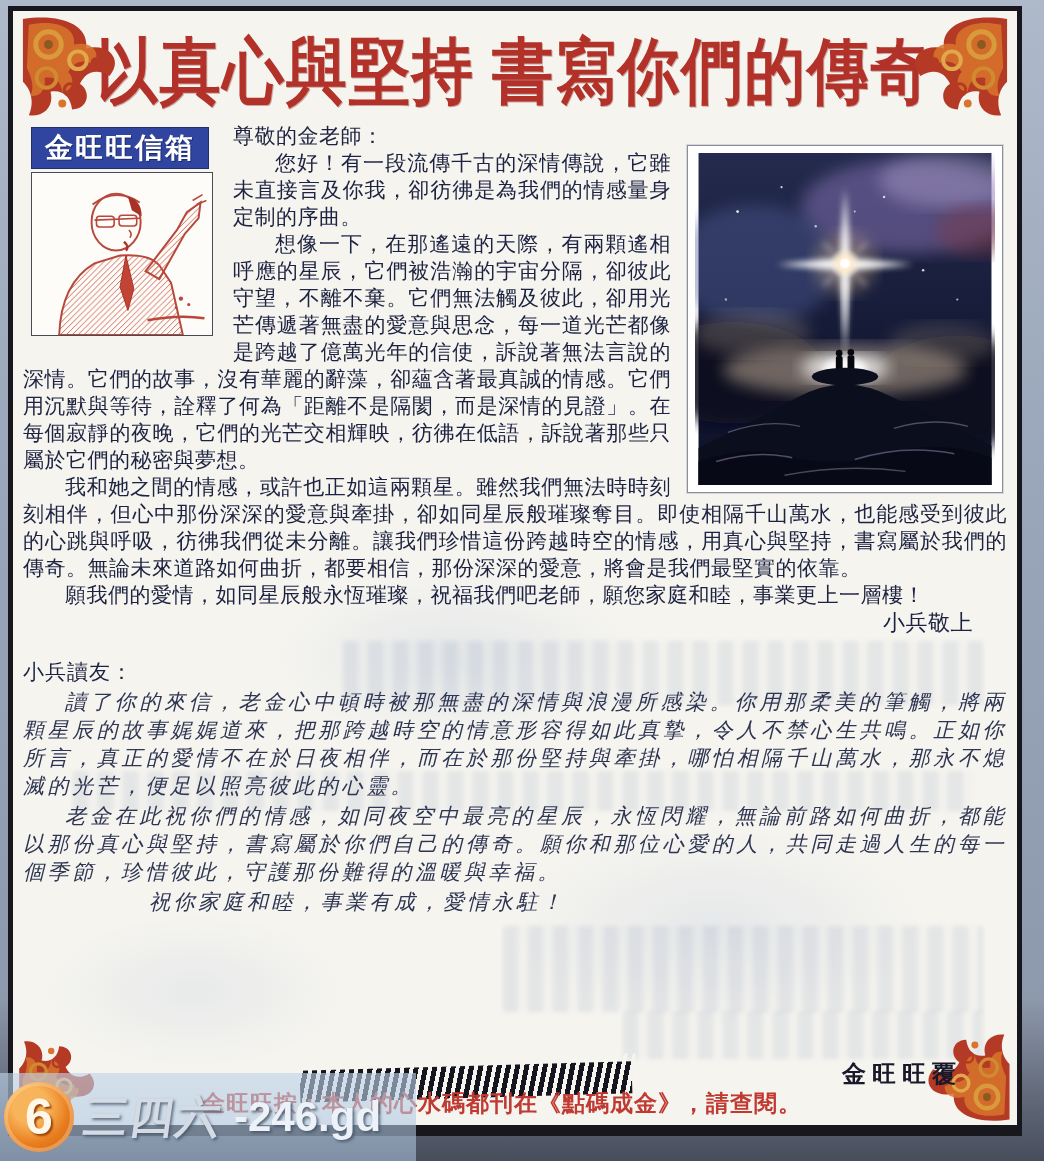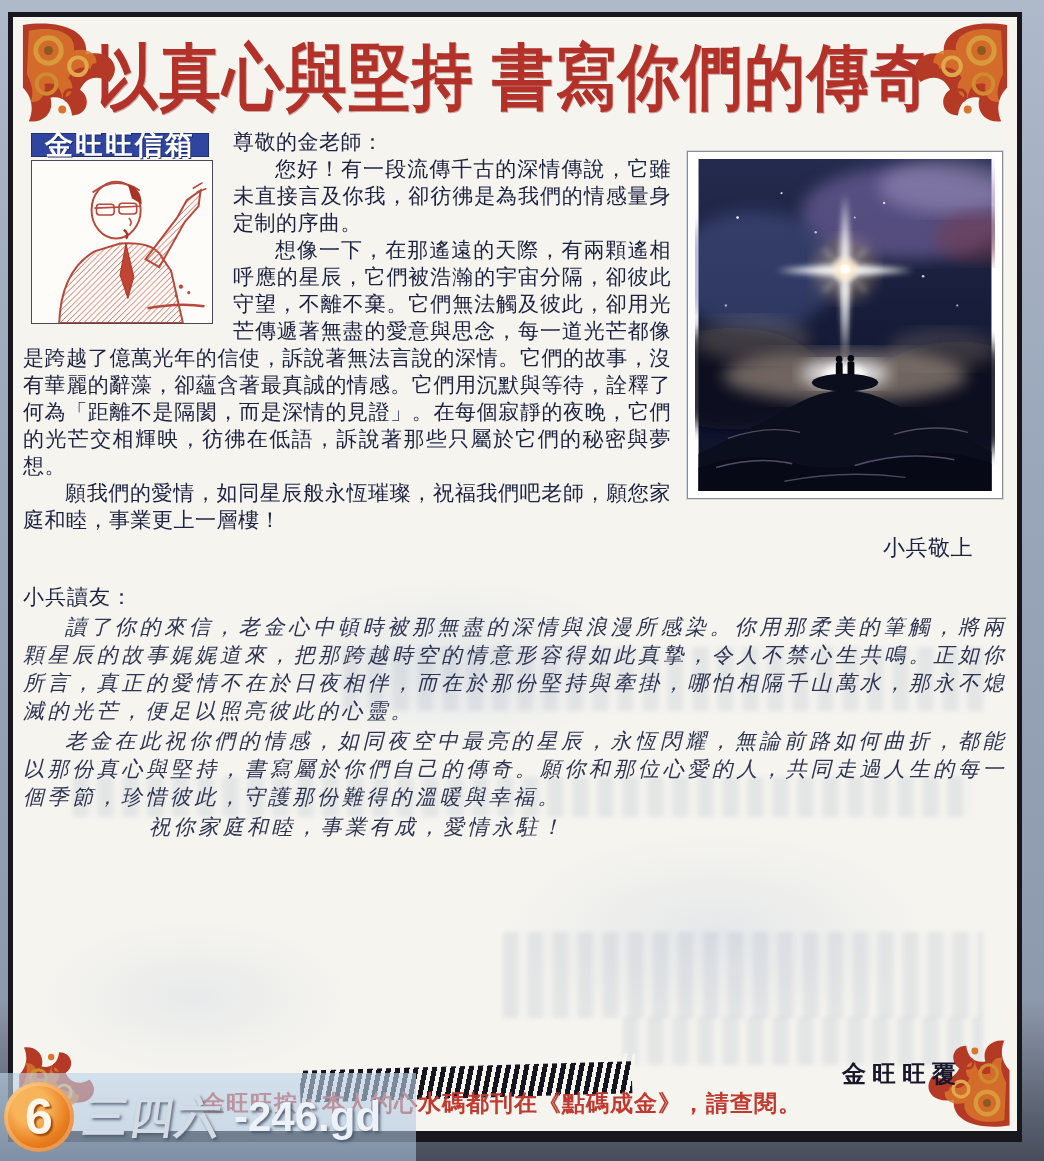--- a/index.html
+++ b/index.html
@@ -5,21 +5,21 @@
   * { margin:0; padding:0; box-sizing:border-box; }
   html,body { width:1044px; height:1161px; overflow:hidden; }
   body {
     font-family:"Liberation Serif","DejaVu Serif",serif;
     background:linear-gradient(180deg,#aeb9ca 0%,#9aa7ba 40%,#8d99ac 86%,#5a6170 96%,#474d5b 100%);
     position:relative;
   }
 
   
   .frame {
-    position:absolute; left:8px; top:12px; width:1014px; height:1130px;
+    position:absolute; left:8px; top:6px; width:1014px; height:1130px;
     border:5px solid #17171d; border-bottom-width:11px;
     background:
       radial-gradient(260px 120px at 44% 58%, rgba(150,170,205,.18), transparent 70%),
       radial-gradient(300px 140px at 70% 82%, rgba(150,170,205,.16), transparent 70%),
       radial-gradient(220px 110px at 18% 88%, rgba(150,170,205,.14), transparent 70%),
       #f5f4ef;
   }
   .inner { position:absolute; inset:0; overflow:hidden; }
 
   
@@ -41,21 +41,21 @@
     letter-spacing:2px; white-space:nowrap;
     transform:scale(.97,1.14); transform-origin:center top;
     text-shadow:1px 1px 0 rgba(120,20,15,.35);
   }
 
   
   .article { position:relative; padding:0 10px 0 10px; z-index:3; }
 
   .sidebar { float:left; width:186px; margin:4px 16px 6px 8px; }
   .badge {
-    width:178px; height:24px; background:#30459f; color:#fff;
+    width:178px; height:42px; background:#30459f; color:#fff;
     font-family:"Liberation Sans","DejaVu Sans",sans-serif;
     font-weight:bold; font-size:28px; letter-spacing:2px;
     display:flex; align-items:center; justify-content:center;
     text-shadow:1px 1px 0 #1a2a6a; border:1px solid #202f70;
   }
   .sketch-box { width:182px; height:164px; border:1px solid #4a4a55; background:#fdfcf8; margin-top:3px; }
   .sketch-box svg { width:100%; height:100%; display:block; }
 
   .photo {
     float:right; width:316px; height:348px; margin:22px 4px 8px 16px;
@@ -277,20 +277,21 @@
           <path d="M88,330 Q150,318 212,326" stroke="#c8b8d8" stroke-width="1.4" fill="none" opacity=".35"></path>
           <path d="M30,286 Q70,272 104,280" stroke="#b8a8c8" stroke-width="1.4" fill="none" opacity=".4"></path>
           <path d="M200,282 Q240,270 276,280" stroke="#b8a8c8" stroke-width="1.4" fill="none" opacity=".4"></path>
         </svg>
       </div>
 
       <div class="letter">
         <p class="salutation">尊敬的金老師：</p>
         <p>您好！有一段流傳千古的深情傳說，它雖未直接言及你我，卻彷彿是為我們的情感量身定制的序曲。</p>
         <p>想像一下，在那遙遠的天際，有兩顆遙相呼應的星辰，它們被浩瀚的宇宙分隔，卻彼此守望，不離不棄。它們無法觸及彼此，卻用光芒傳遞著無盡的愛意與思念，每一道光芒都像是跨越了億萬光年的信使，訴說著無法言說的深情。它們的故事，沒有華麗的辭藻，卻蘊含著最真誠的情感。它們用沉默與等待，詮釋了何為「距離不是隔閡，而是深情的見證」。在每個寂靜的夜晚，它們的光芒交相輝映，彷彿在低語，訴說著那些只屬於它們的秘密與夢想。</p>
+        <p>我和她之間的情感，或許也正如這兩顆星。雖然我們無法時時刻刻相伴，但心中那份深深的愛意與牽掛，卻如同星辰般璀璨奪目。即使相隔千山萬水，也能感受到彼此的心跳與呼吸，彷彿我們從未分離。讓我們珍惜這份跨越時空的情感，用真心與堅持，書寫屬於我們的傳奇。無論未來道路如何曲折，都要相信，那份深深的愛意，將會是我們最堅實的依靠。</p>
         <p>願我們的愛情，如同星辰般永恆璀璨，祝福我們吧老師，願您家庭和睦，事業更上一層樓！</p>
         <p class="signature">小兵敬上</p>
       </div>
 
       <div class="reply">
         <p class="salutation">小兵讀友：</p>
         <p>讀了你的來信，老金心中頓時被那無盡的深情與浪漫所感染。你用那柔美的筆觸，將兩顆星辰的故事娓娓道來，把那跨越時空的情意形容得如此真摯，令人不禁心生共鳴。正如你所言，真正的愛情不在於日夜相伴，而在於那份堅持與牽掛，哪怕相隔千山萬水，那永不熄滅的光芒，便足以照亮彼此的心靈。</p>
         <p>老金在此祝你們的情感，如同夜空中最亮的星辰，永恆閃耀，無論前路如何曲折，都能以那份真心與堅持，書寫屬於你們自己的傳奇。願你和那位心愛的人，共同走過人生的每一個季節，珍惜彼此，守護那份難得的溫暖與幸福。</p>
         <p class="blessing">祝你家庭和睦，事業有成，愛情永駐！</p>
       </div>

